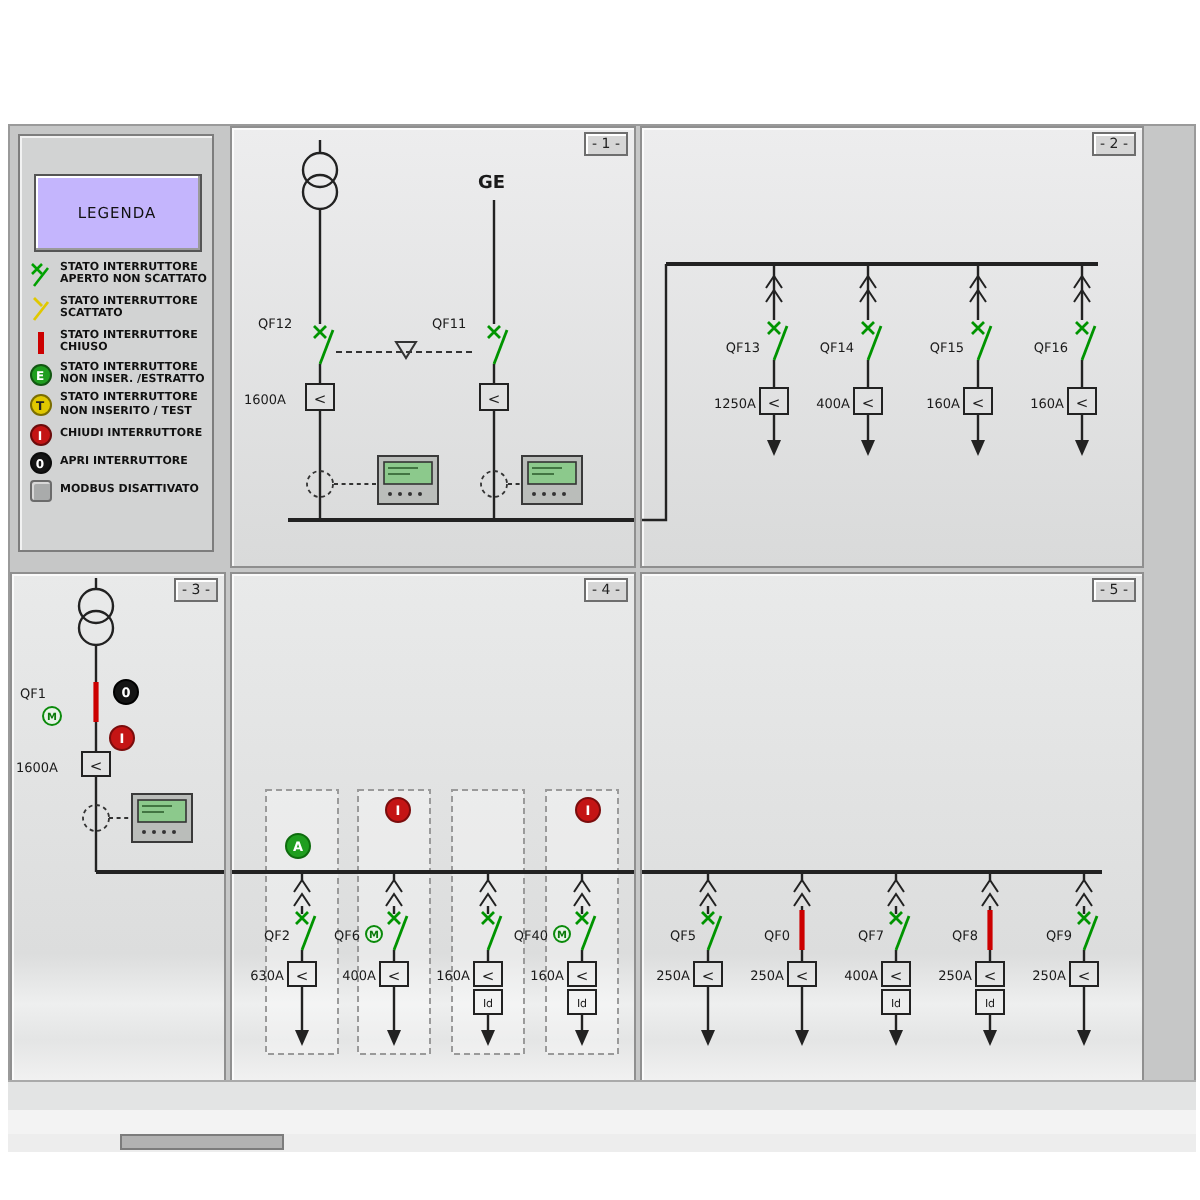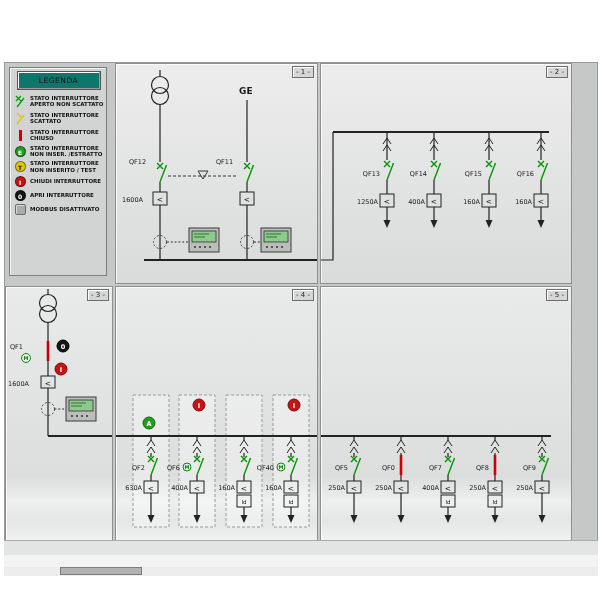--- a/index.html
+++ b/index.html
@@ -8,21 +8,21 @@
   .panel{position:absolute;background:linear-gradient(180deg,#ededee 0%,#dddedе 55%,#dadbdb 100%);background:linear-gradient(180deg,#ededee,#d9dada);border:1px solid #8f8f8f;box-shadow:inset 1px 1px 0 rgba(255,255,255,.75)}
   .panel svg{position:absolute;left:0;top:0;overflow:visible}
   .phdr{position:absolute;top:2px;right:3px;padding:1px 3px;font-size:7px;line-height:8px;color:#222;background:#d6d6d6;border:1px solid #6e6e6e;box-shadow:inset 1px 1px 0 #fff}
   .p1{left:110px;top:0;width:203px;height:221px}
   .p2{left:315px;top:0;width:252px;height:221px}
   .p3{left:0;top:223px;width:108px;height:255px}
   .p4{left:110px;top:223px;width:203px;height:255px}
   .p5{left:315px;top:223px;width:252px;height:255px}
   .lower{background:linear-gradient(180deg,#e9eaea 0%,#dcdddd 75%,#eeefef 85%,#e4e5e5 92%,#f1f1f1 100%)}
   .legend{position:absolute;left:4px;top:4px;width:98px;height:209px;background:#d2d3d3;border:1px solid #7d7d7d;box-shadow:inset 1px 1px 0 #f2f2f2;padding:3px 2px 0 3px}
-  .legend-title{width:84px;margin:0 auto 4px auto;text-align:center;font-size:7.5px;letter-spacing:.5px;padding:4px 0;color:#111;background:#0f766e;border:1px solid #555;box-shadow:inset -1px -1px 0 #9a9a9a,inset 1px 1px 0 #fff}
+  .legend-title{width:84px;margin:16px auto 4px auto;text-align:center;font-size:7.5px;letter-spacing:.5px;padding:14px 0;color:#111;background:#c4b5fd;border:1px solid #555;box-shadow:inset -1px -1px 0 #9a9a9a,inset 1px 1px 0 #fff}
   .legend-item{display:flex;align-items:center;gap:3px;margin-bottom:3px}
   .licon{width:14px;flex:0 0 14px;display:flex;justify-content:center}
   .ltext{font-size:5.5px;line-height:6.2px;color:#111;font-weight:bold}
   .badge{width:11px;height:11px;border-radius:50%;font-size:6px;font-weight:bold;text-align:center;line-height:11px;color:#fff;border:1px solid rgba(0,0,0,.45)}
   .bg-green{background:#1f9e1f}.bg-yellow{background:#e0c800;color:#222}.bg-red{background:#c41414}.bg-black{background:#141414}
   .hex{width:11px;height:11px;background:#a9abab;border:1px solid #6b6b6b;border-radius:2px;box-shadow:inset 1px 1px 0 #d8d8d8}
   svg text{font-family:"DejaVu Sans",sans-serif;fill:#1a1a1a}
   .lbl{font-size:6.5px}.sym{font-size:7.5px}.ge{font-size:9px;font-weight:bold}.btxt{font-size:6.5px;font-weight:bold;fill:#fff}.mtxt{font-size:5px;font-weight:bold;fill:#0a7a0a}.idtxt{font-size:5.5px}
   .strip1{position:absolute;left:4px;top:540px;width:594px;height:15px;background:#e3e4e4;border-top:1px solid #aaa}
   .strip2{position:absolute;left:4px;top:555px;width:594px;height:12px;background:#f3f3f3}

